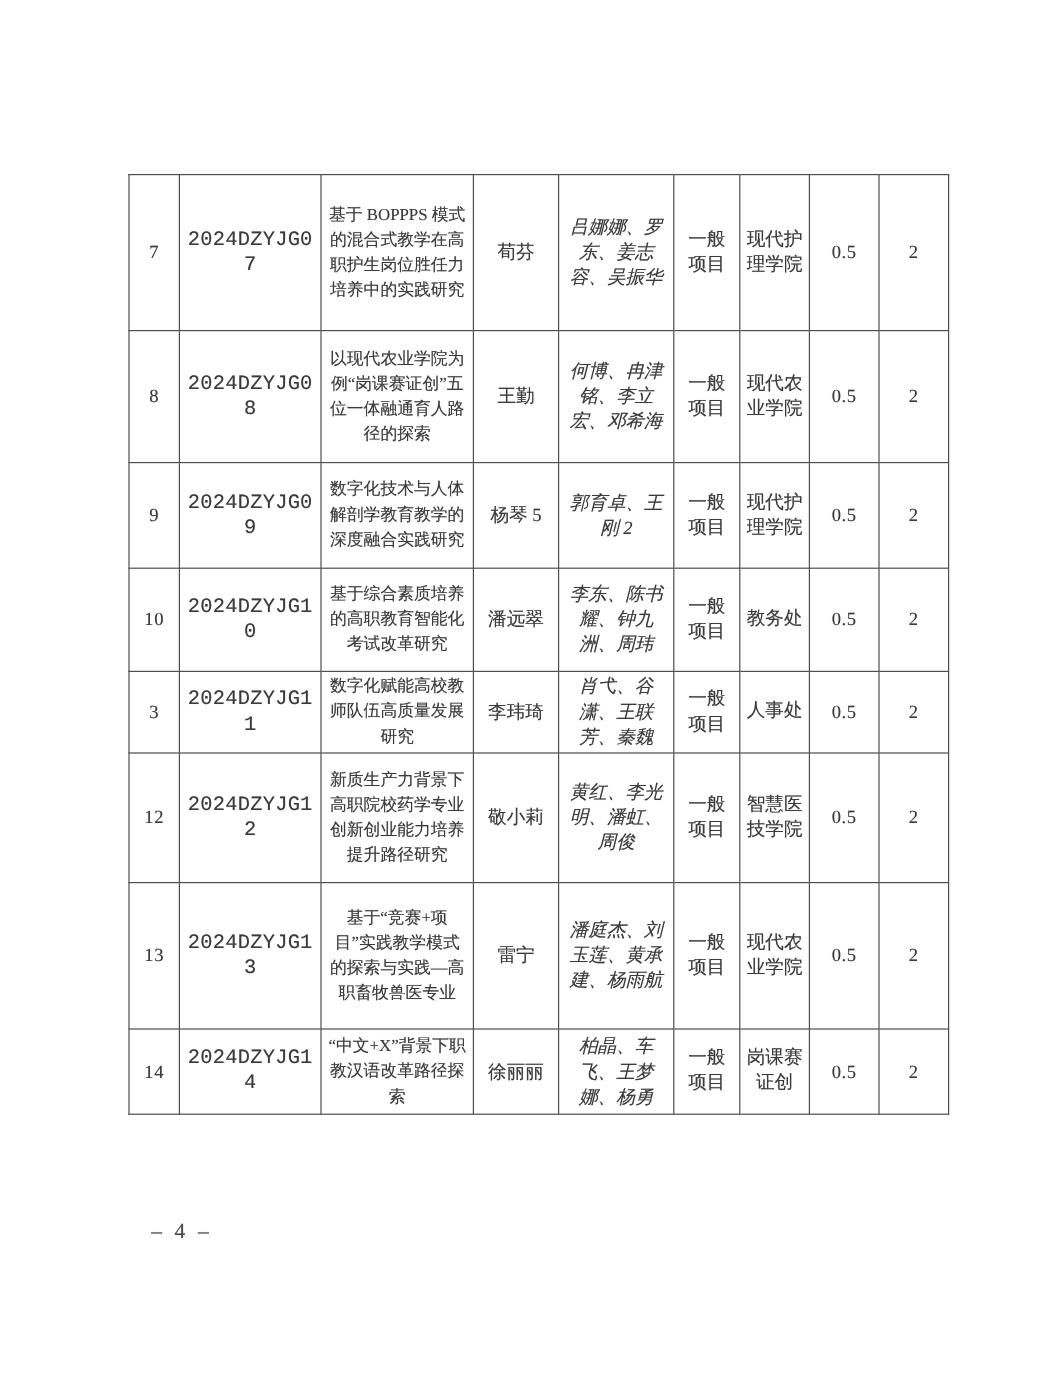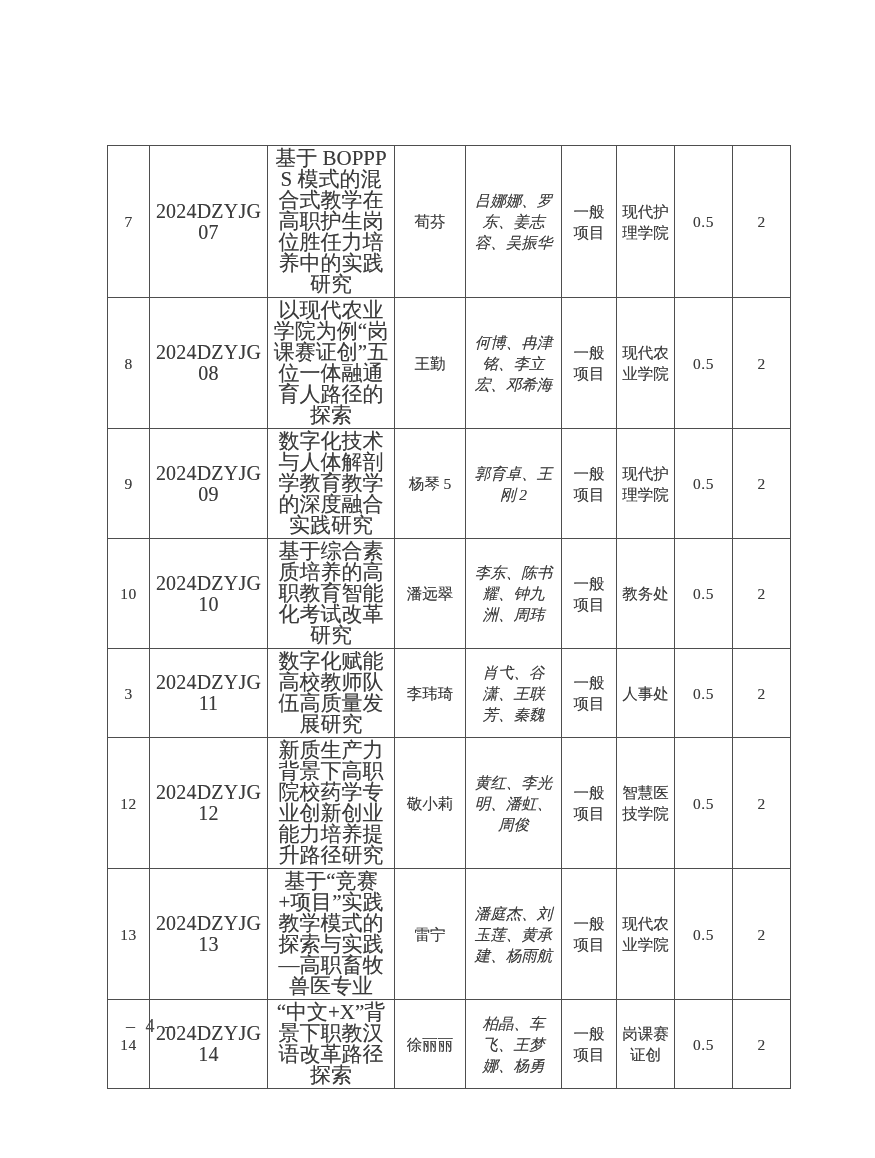--- a/index.html
+++ b/index.html
@@ -36,35 +36,36 @@
     vertical-align: middle;
     padding: 2px 4px;
     line-height: 21px;
     overflow: hidden;
     word-break: break-all;
   }
   td.cell-num, td.cell-code, td.cell-credit, td.cell-score {
     font-family: "Liberation Serif", "DejaVu Serif", serif;
     letter-spacing: 0.5px;
   }
-  td.cell-code { font-size: 20px; letter-spacing: 0.2px; }
+  td.cell-code { font-size: 17px; letter-spacing: 0.2px; font-family: Liberation Mono, monospace; }
   td.cell-title {
-    font-size: 21px;
+    font-size: 14px;
     padding: 2px 7px;
     line-height: 21.5px;
   }
   td.cell-leader { padding: 2px 3px; }
   td.cell-members {
     padding: 2px 6px;
     line-height: 22px;
     font-style: italic;
   }
   td.cell-type, td.cell-dept {
     padding: 2px 10px;
     line-height: 22px;
+    font-family: Liberation Mono, monospace;
   }
   .page-number {
     position: absolute;
     left: 126px;
     top: 1016px;
     font-size: 18px;
     color: #4a4a4a;
     letter-spacing: 3px;
     font-family: "Liberation Serif", "DejaVu Serif", serif;
   }

